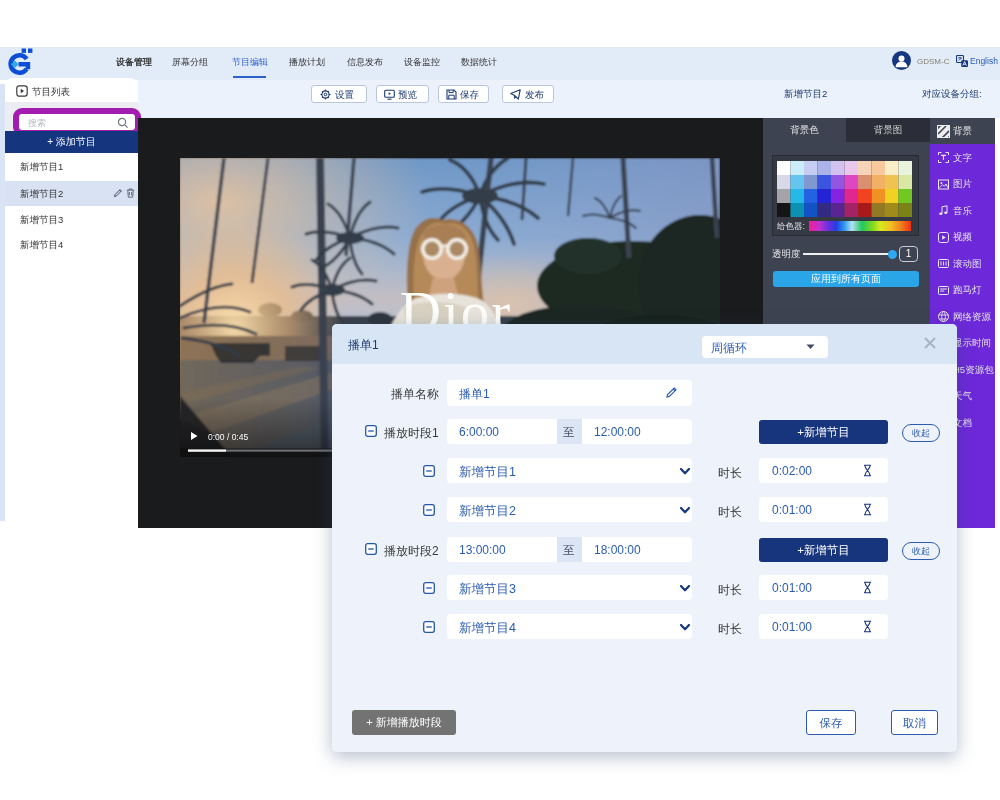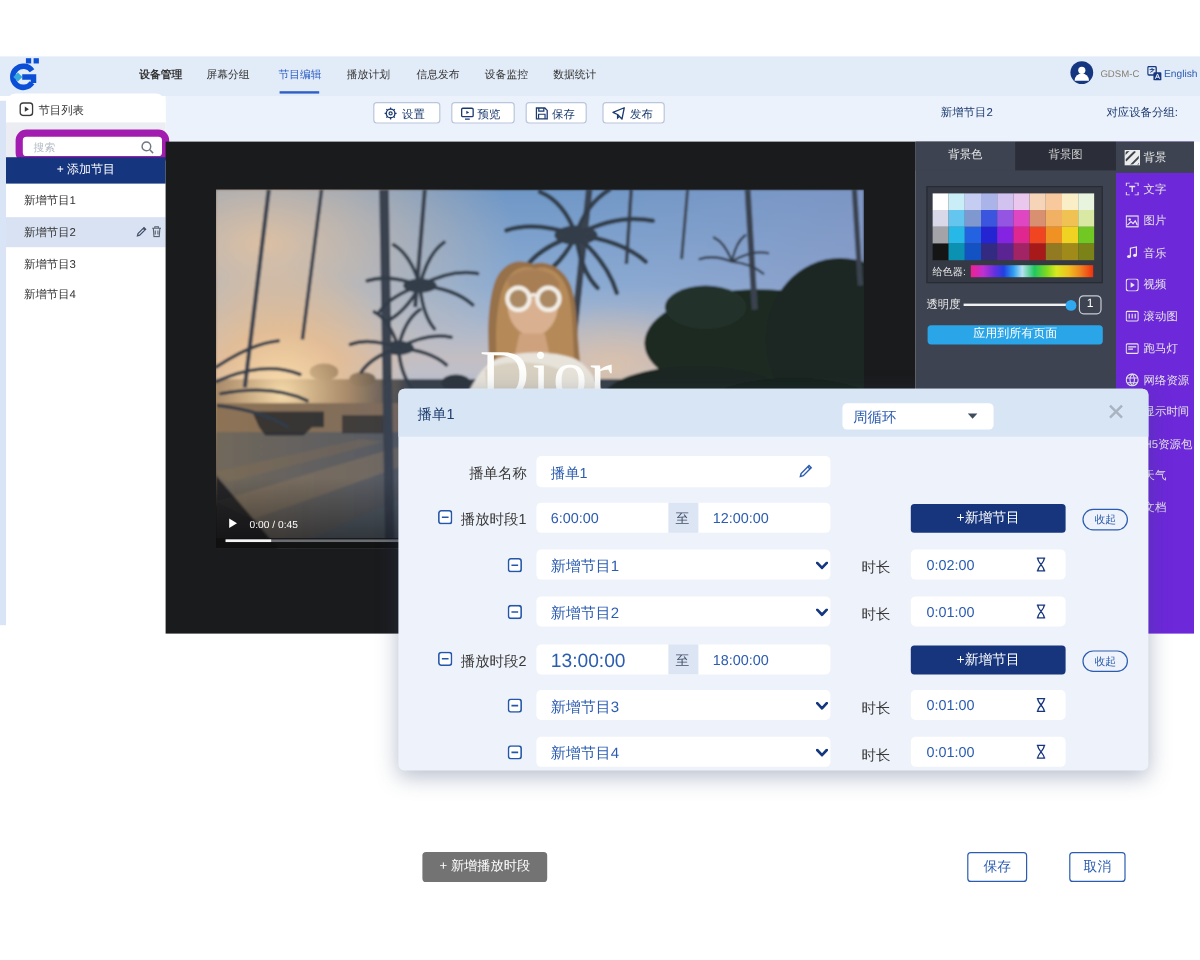--- a/index.html
+++ b/index.html
@@ -382,21 +382,21 @@
       <circle cx="4.2" cy="4.4" r="2.2" fill="none" stroke="#e8e8e8" stroke-width="0.9"></circle>
       <path d="M2.5 9.2 a2.6 2.6 0 0 1 0 -5.2 a3.2 3.2 0 0 1 6.2 0.6 a2.3 2.3 0 0 1 0 4.6 z" fill="none" stroke="#e8e8e8" stroke-width="0.9"></path>
     </svg>
  <div class="ab" style="left:23px;top:272px;">天气</div>
  <svg class="ab" style="left:8px;top:299px;" width="11" height="11" viewBox="0 0 11 11">
       <path d="M1.5 0.5 h5.5 l2.5 2.5 v7.5 h-8 z" fill="none" stroke="#e8e8e8" stroke-width="1"></path>
       <path d="M3.2 5 h4.6 M3.2 7.2 h4.6" stroke="#e8e8e8" stroke-width="0.9"></path>
     </svg>
  <div class="ab" style="left:23px;top:298.5px;">文档</div>
 </div>
-<div class="ab" style="left:332px;top:324px;width:625px;height:318px;background:#eef2fa;border-radius:5px;box-shadow:0 5px 18px rgba(50,70,110,0.35);">
+<div class="ab" style="left:332px;top:324px;width:625px;height:428px;background:#eef2fa;border-radius:5px;box-shadow:0 5px 18px rgba(50,70,110,0.35);">
  <div class="ab" style="left:0;top:0;width:625px;height:40px;background:#d8e5f5;border-radius:5px 5px 0 0;"></div>
  <div class="ab" style="left:16px;top:13px;font-size:12px;color:#1c3c6e;">播单1</div>
  <div class="ab" style="left:370px;top:12px;width:126px;height:22px;background:#fff;border-radius:4px;">
   <span class="ab blue" style="left:9px;top:4px;font-size:12px;">周循环</span>
   <svg class="ab" style="left:104px;top:8px;" width="9" height="6" viewBox="0 0 9 6">
         <path d="M0.5 0.5 L4.5 5 L8.5 0.5 Z" fill="#3f4c60"></path>
       </svg>
  </div>
  <svg class="ab" style="left:591px;top:12px;" width="14" height="14" viewBox="0 0 14 14">
       <path d="M2 2 L12 12 M12 2 L2 12" stroke="#a9b3c2" stroke-width="2"></path>
@@ -463,21 +463,21 @@
 
  <svg class="ab" style="left:33px;top:219px;" width="12" height="12" viewBox="0 0 12 12">
       <rect x="0.7" y="0.7" width="10.6" height="10.6" rx="2" fill="#fff" stroke="#2457a8" stroke-width="1.3"></rect>
       <path d="M3.2 6 h5.6" stroke="#2457a8" stroke-width="1.3"></path>
     </svg>
  <div class="ab" style="left:52px;top:219px;font-size:12px;color:#3a3a3a;">播放时段2</div>
  <div class="ab" style="left:115px;top:213px;width:245px;height:25px;background:#fff;border-radius:4px;"></div>
  <div class="ab" style="left:225px;top:213px;width:25px;height:25px;background:#dce5f3;">
       <span class="ab" style="left:6px;top:6px;font-size:11.5px;color:#44506a;">至</span>
     </div>
- <span class="ab blue" style="left:127px;top:219px;font-size:16px;">13:00:00</span>
+ <span class="ab blue" style="left:127px;top:219px;font-size:12px;">13:00:00</span>
  <span class="ab blue" style="left:262px;top:219px;font-size:12px;">18:00:00</span>
  <div class="ab" style="left:427px;top:214px;width:129px;height:24px;background:#17357c;border-radius:3px;color:#fff;font-size:11.5px;text-align:center;line-height:24px;">+新增节目</div>
  <div class="ab" style="left:570px;top:218px;width:36px;height:16px;border:1px solid #2b5cb0;border-radius:9px;color:#2b5cb0;font-size:9px;text-align:center;line-height:16px;">收起</div>
 
  <svg class="ab" style="left:91px;top:258px;" width="12" height="12" viewBox="0 0 12 12">
       <rect x="0.7" y="0.7" width="10.6" height="10.6" rx="2" fill="#fff" stroke="#2457a8" stroke-width="1.3"></rect>
       <path d="M3.2 6 h5.6" stroke="#2457a8" stroke-width="1.3"></path>
     </svg>
  <div class="ab" style="left:115px;top:251px;width:245px;height:25px;background:#fff;border-radius:4px;">
   <span class="ab blue" style="left:12px;top:5.5px;font-size:12.5px;">新增节目3</span>

